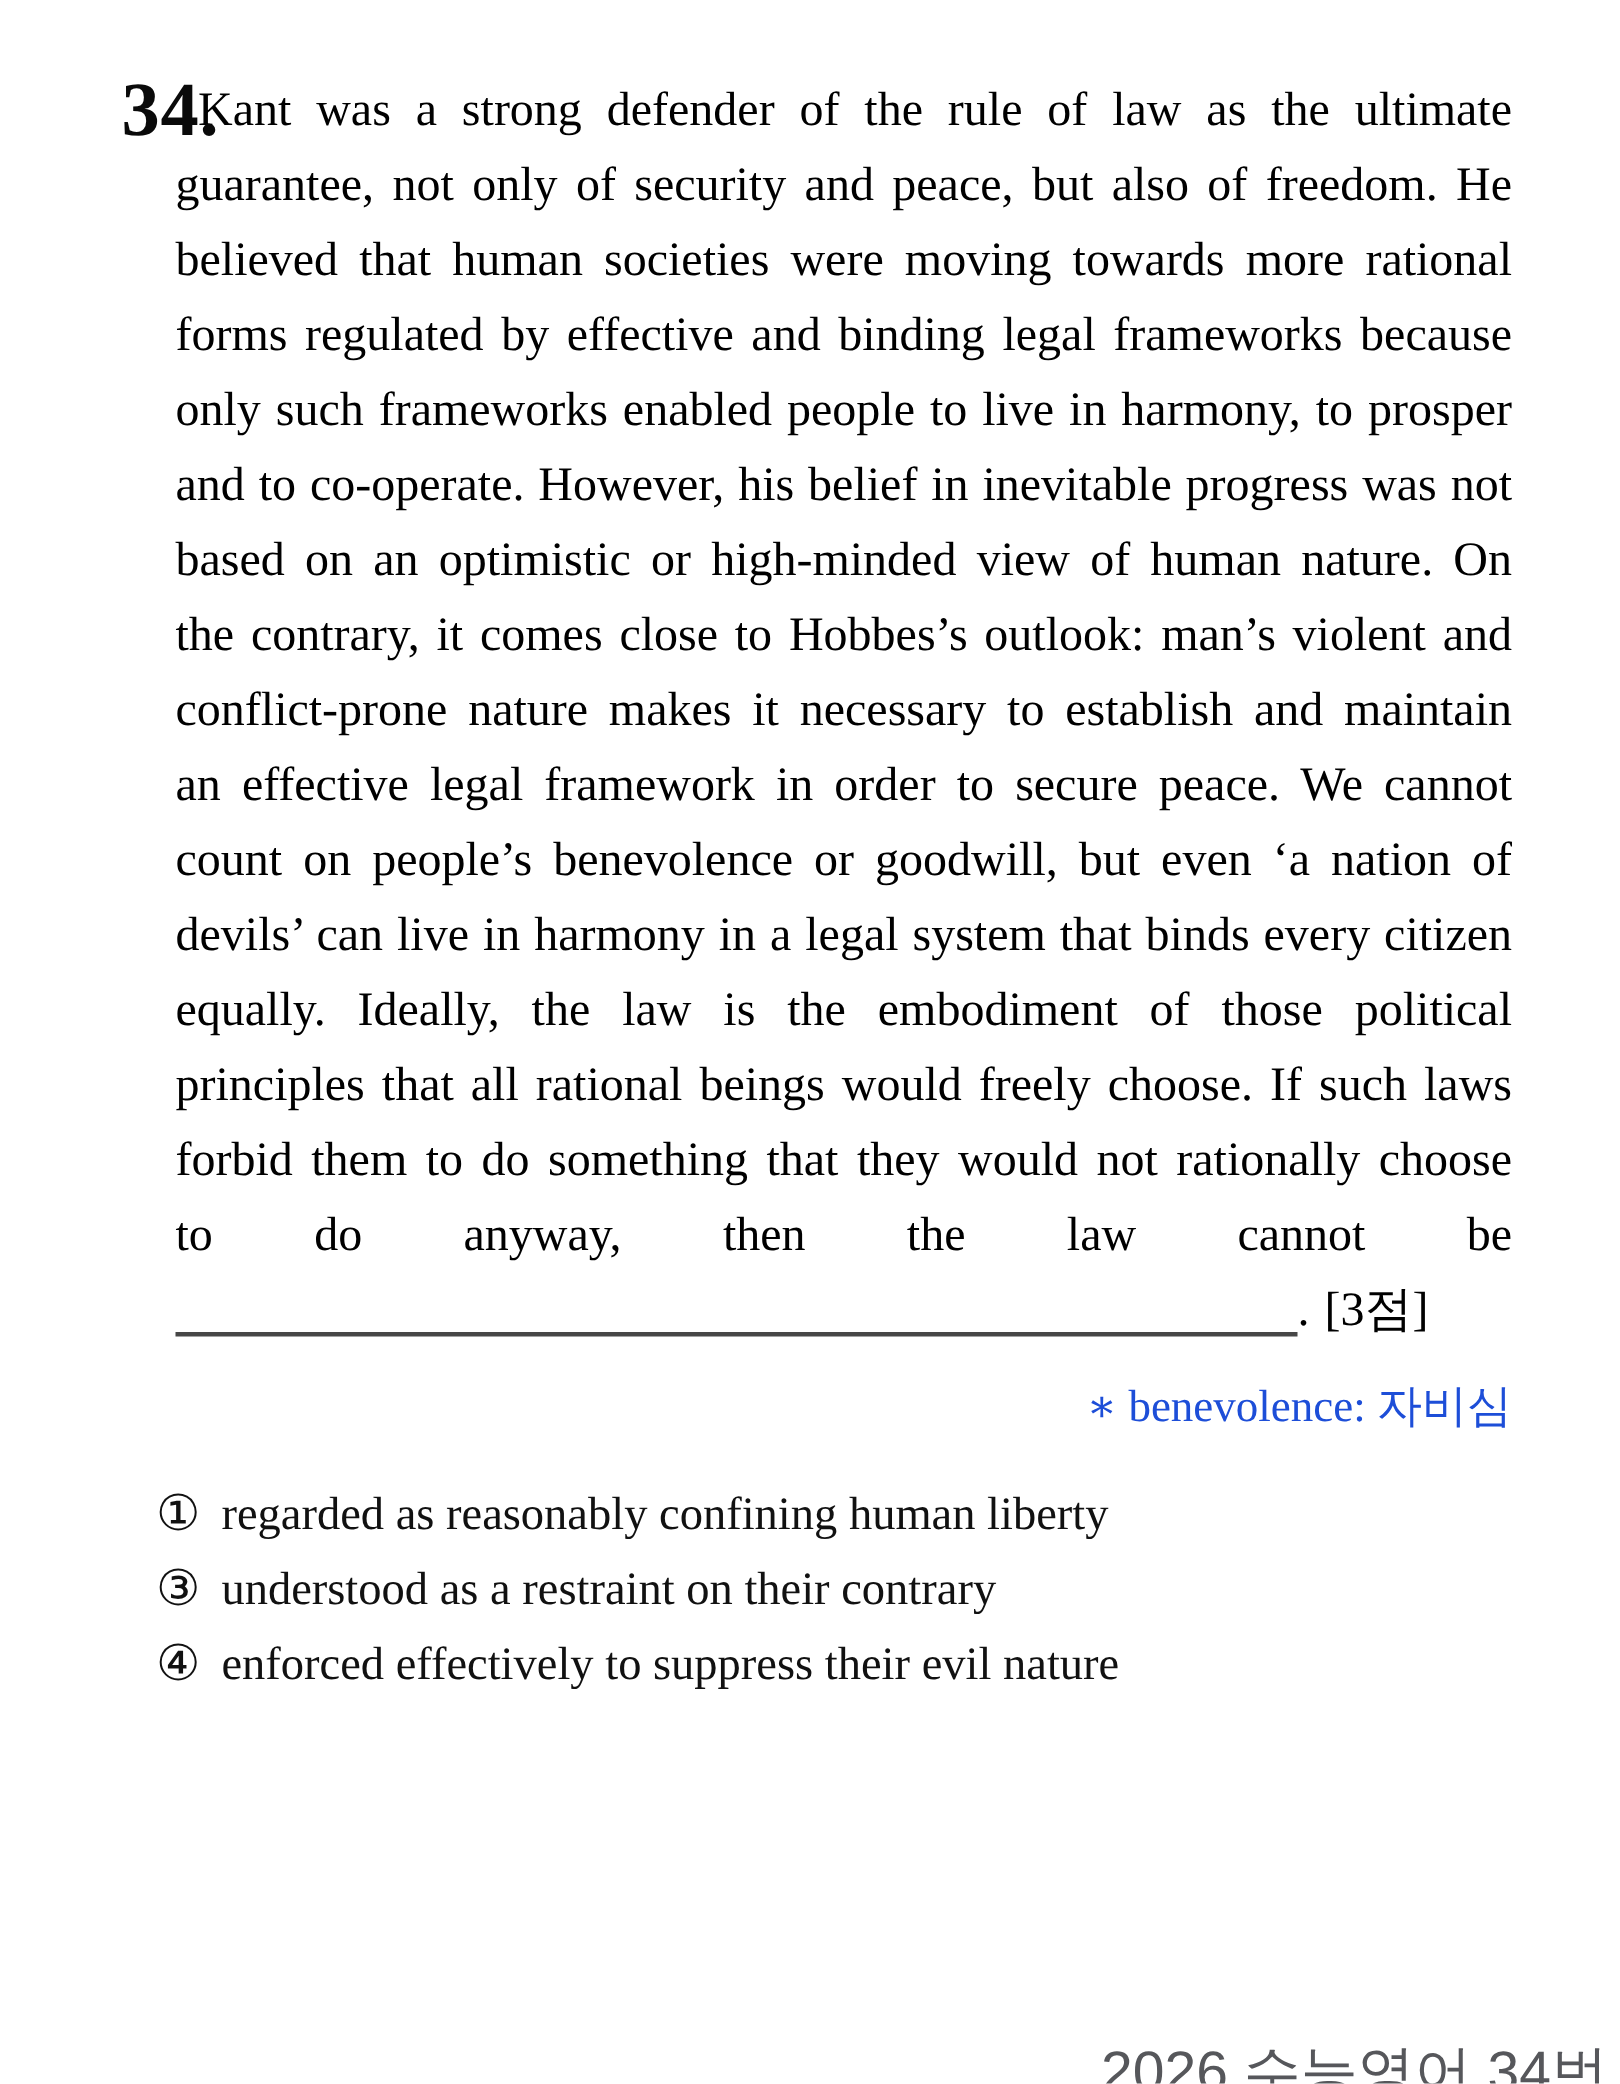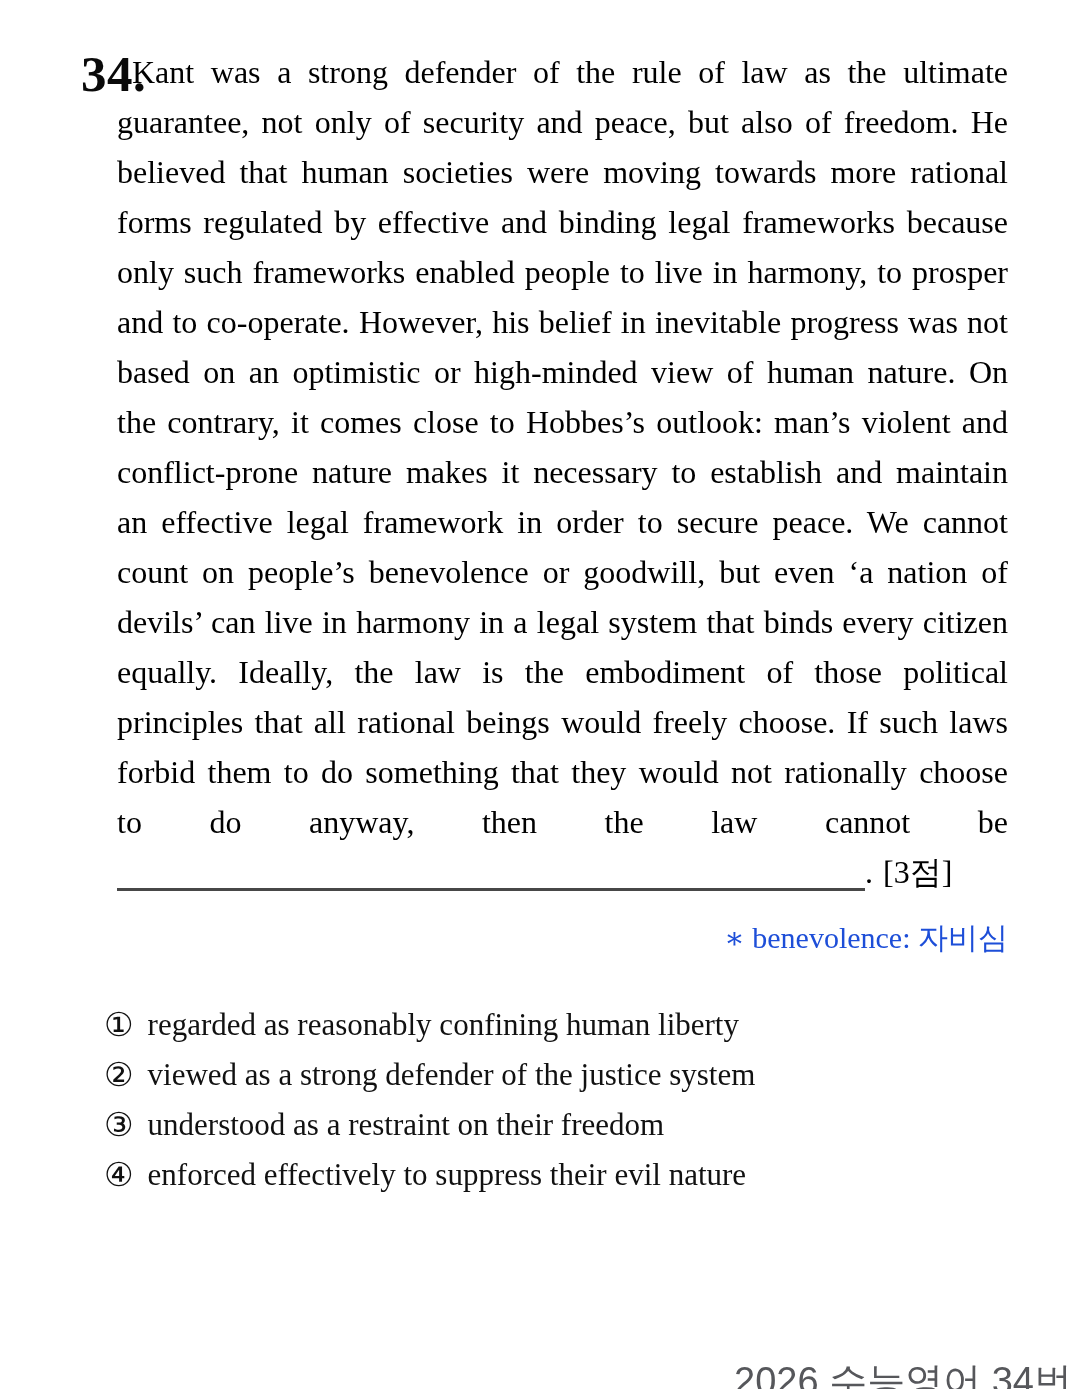--- a/index.html
+++ b/index.html
@@ -52,21 +52,21 @@
     white-space: nowrap;
   }
   .vocab {
     margin-top: 16px;
     text-align: right;
     font-size: 30px;
     line-height: 50px;
     color: #1d4ed8;
   }
   .choices {
-    margin-top: 36px;
+    margin-top: 20px;
     margin-left: -13px;
   }
   .choice {
     font-size: 31px;
     line-height: 49px;
     white-space: nowrap;
   }
   .choice .marker {
     font-family: "DejaVu Sans", sans-serif;
     font-size: 33px;
@@ -97,26 +97,23 @@
       <span class="blank"></span><span>.</span><span class="points">[3점]</span></p>
 
     <div class="vocab">∗ benevolence: 자비심</div>
 
     <div class="choices">
 
       <div class="choice">
         <span class="marker">①</span><span>regarded as reasonably confining human liberty</span>
       </div>
 
-      <div class="choice">
-        <span class="marker">②</span><span>viewed as a strong defender of the justice system</span>
-      </div>
 
       <div class="choice">
-        <span class="marker">③</span><span>understood as a restraint on their freedom</span>
+        <span class="marker">③</span><span>understood as a restraint on their contrary</span>
       </div>
 
       <div class="choice">
         <span class="marker">④</span><span>enforced effectively to suppress their evil nature</span>
       </div>
 
 
     </div>
   </div>
 

